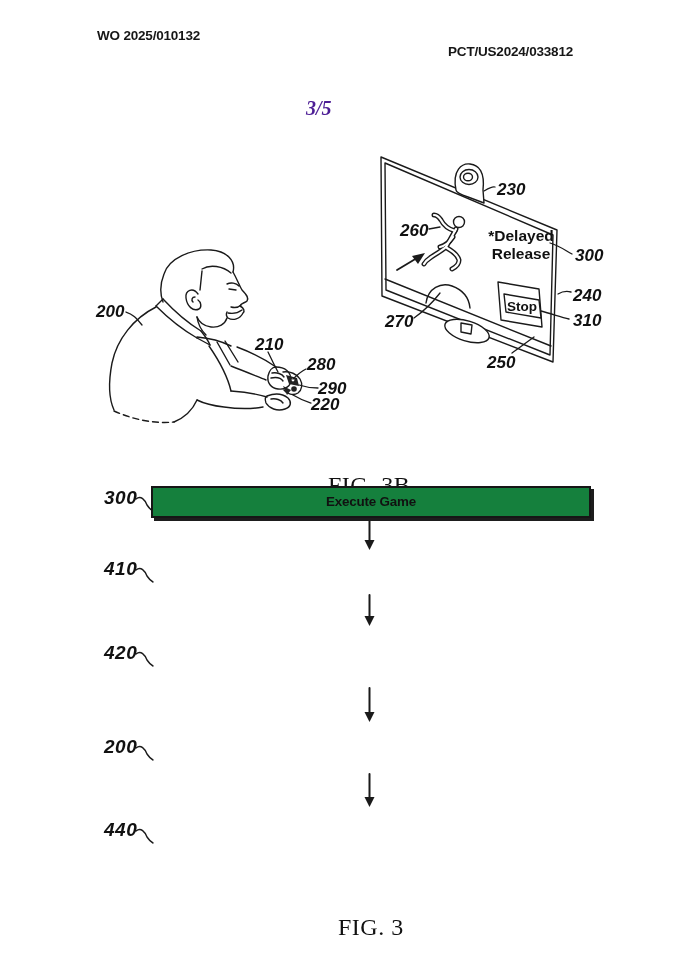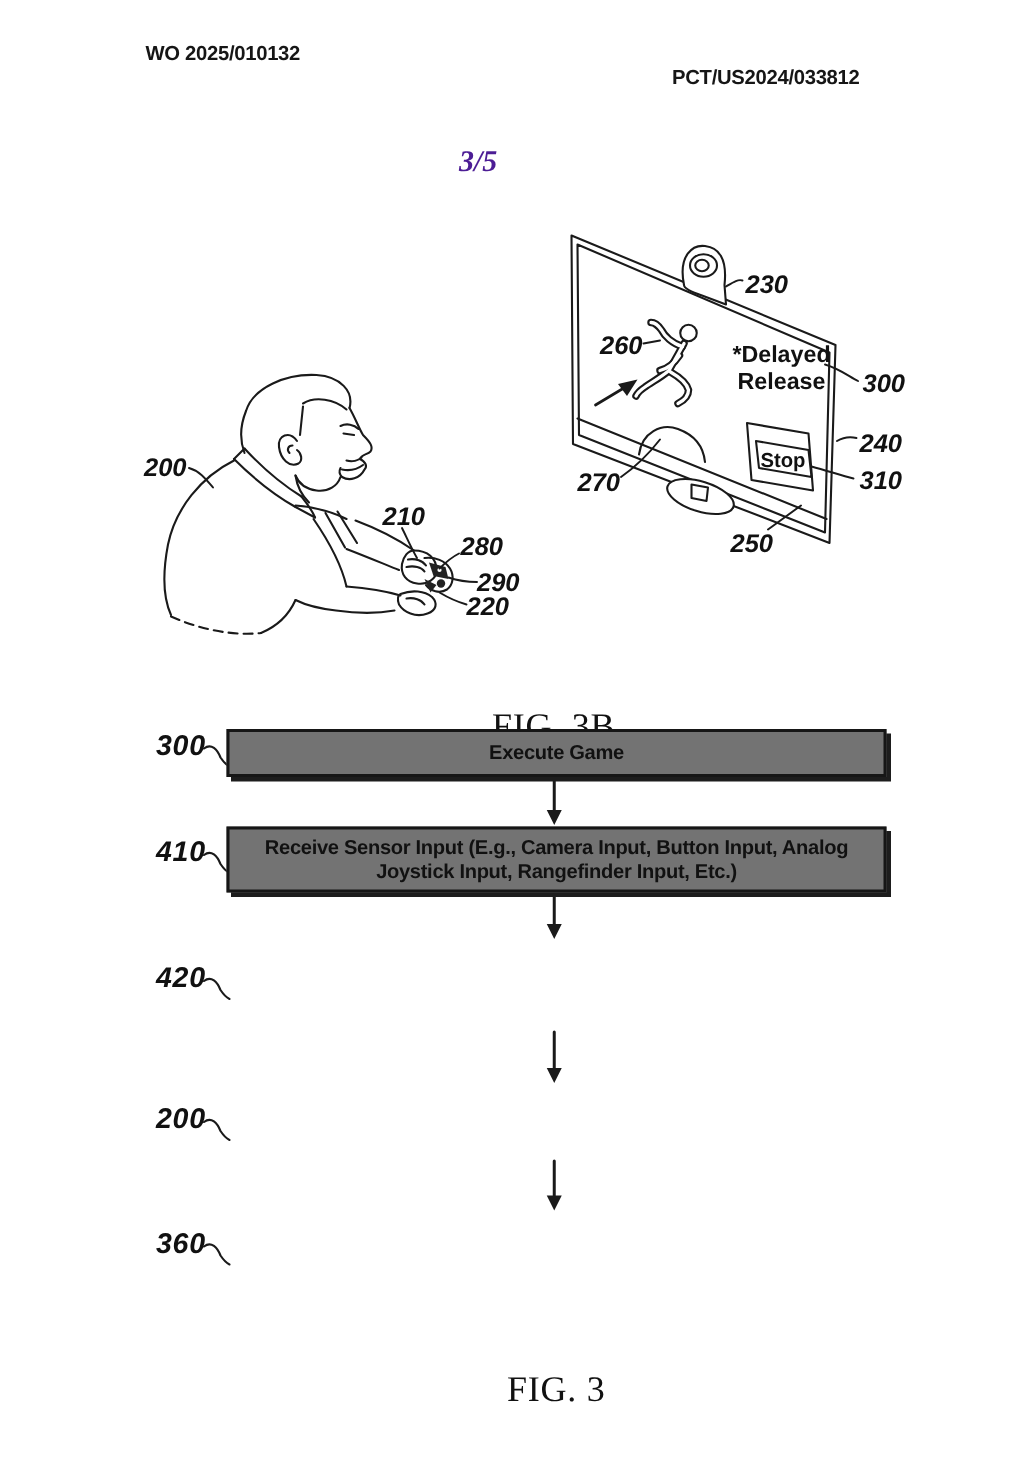--- a/index.html
+++ b/index.html
@@ -8,21 +8,21 @@
     font-family:"Liberation Sans",sans-serif;color:#1a1a1a;overflow:hidden;
     margin:0 auto;
   }
   .abs{position:absolute;}
   .hdr{font-size:13.5px;font-weight:bold;letter-spacing:-0.2px;color:#161616;}
   .sheet{font-family:"Liberation Serif",serif;font-style:italic;font-weight:bold;font-size:20px;color:#4c1d95;}
   .figcap{font-family:"Liberation Serif",serif;font-size:24px;color:#111;letter-spacing:0.5px;margin-top:32px;}
   svg{position:absolute;left:0;top:0;}
   .flowbox{
     position:absolute;left:151px;width:422px;
-    border:2px solid #161616;background:#737373;
+    border:2px solid #161616;background:#15803d;
     box-shadow:3px 3px 0 0 #1d1d1d;
     display:flex;align-items:center;justify-content:center;
     text-align:center;font-size:13.4px;line-height:16px;font-weight:600;
     letter-spacing:-0.2px;padding:0 7px;color:#111;
   }
   .refnum{
     position:absolute;font-style:italic;font-weight:bold;font-size:19px;color:#111;
     letter-spacing:0.5px;
   }
 </style>
@@ -191,21 +191,20 @@
         <text x="385" y="327">270</text>
         <text x="487" y="368">250</text>
       </g>
     </g>
   </svg>
 
   <div class="abs figcap" style="left:328px;top:440px;">FIG. 3B</div>
   <div class="abs figcap" style="left:338px;top:882px;">FIG. 3</div>
 
   <div class="flowbox" style="top:486px;height:28px;">Execute Game</div>
-  <div class="flowbox" style="top:551px;height:40px;">Receive Sensor Input (E.g., Camera Input, Button Input, Analog Joystick Input, Rangefinder Input, Etc.)</div>
 
   <span class="refnum" style="left:104px;top:487px;">300</span>
   <span class="refnum" style="left:104px;top:558px;">410</span>
   <span class="refnum" style="left:104px;top:642px;">420</span>
   <span class="refnum" style="left:104px;top:736px;">200</span>
-  <span class="refnum" style="left:104px;top:819px;">360</span>
+  <span class="refnum" style="left:104px;top:819px;">440</span>
 
 </div>
 
 </body></html>

